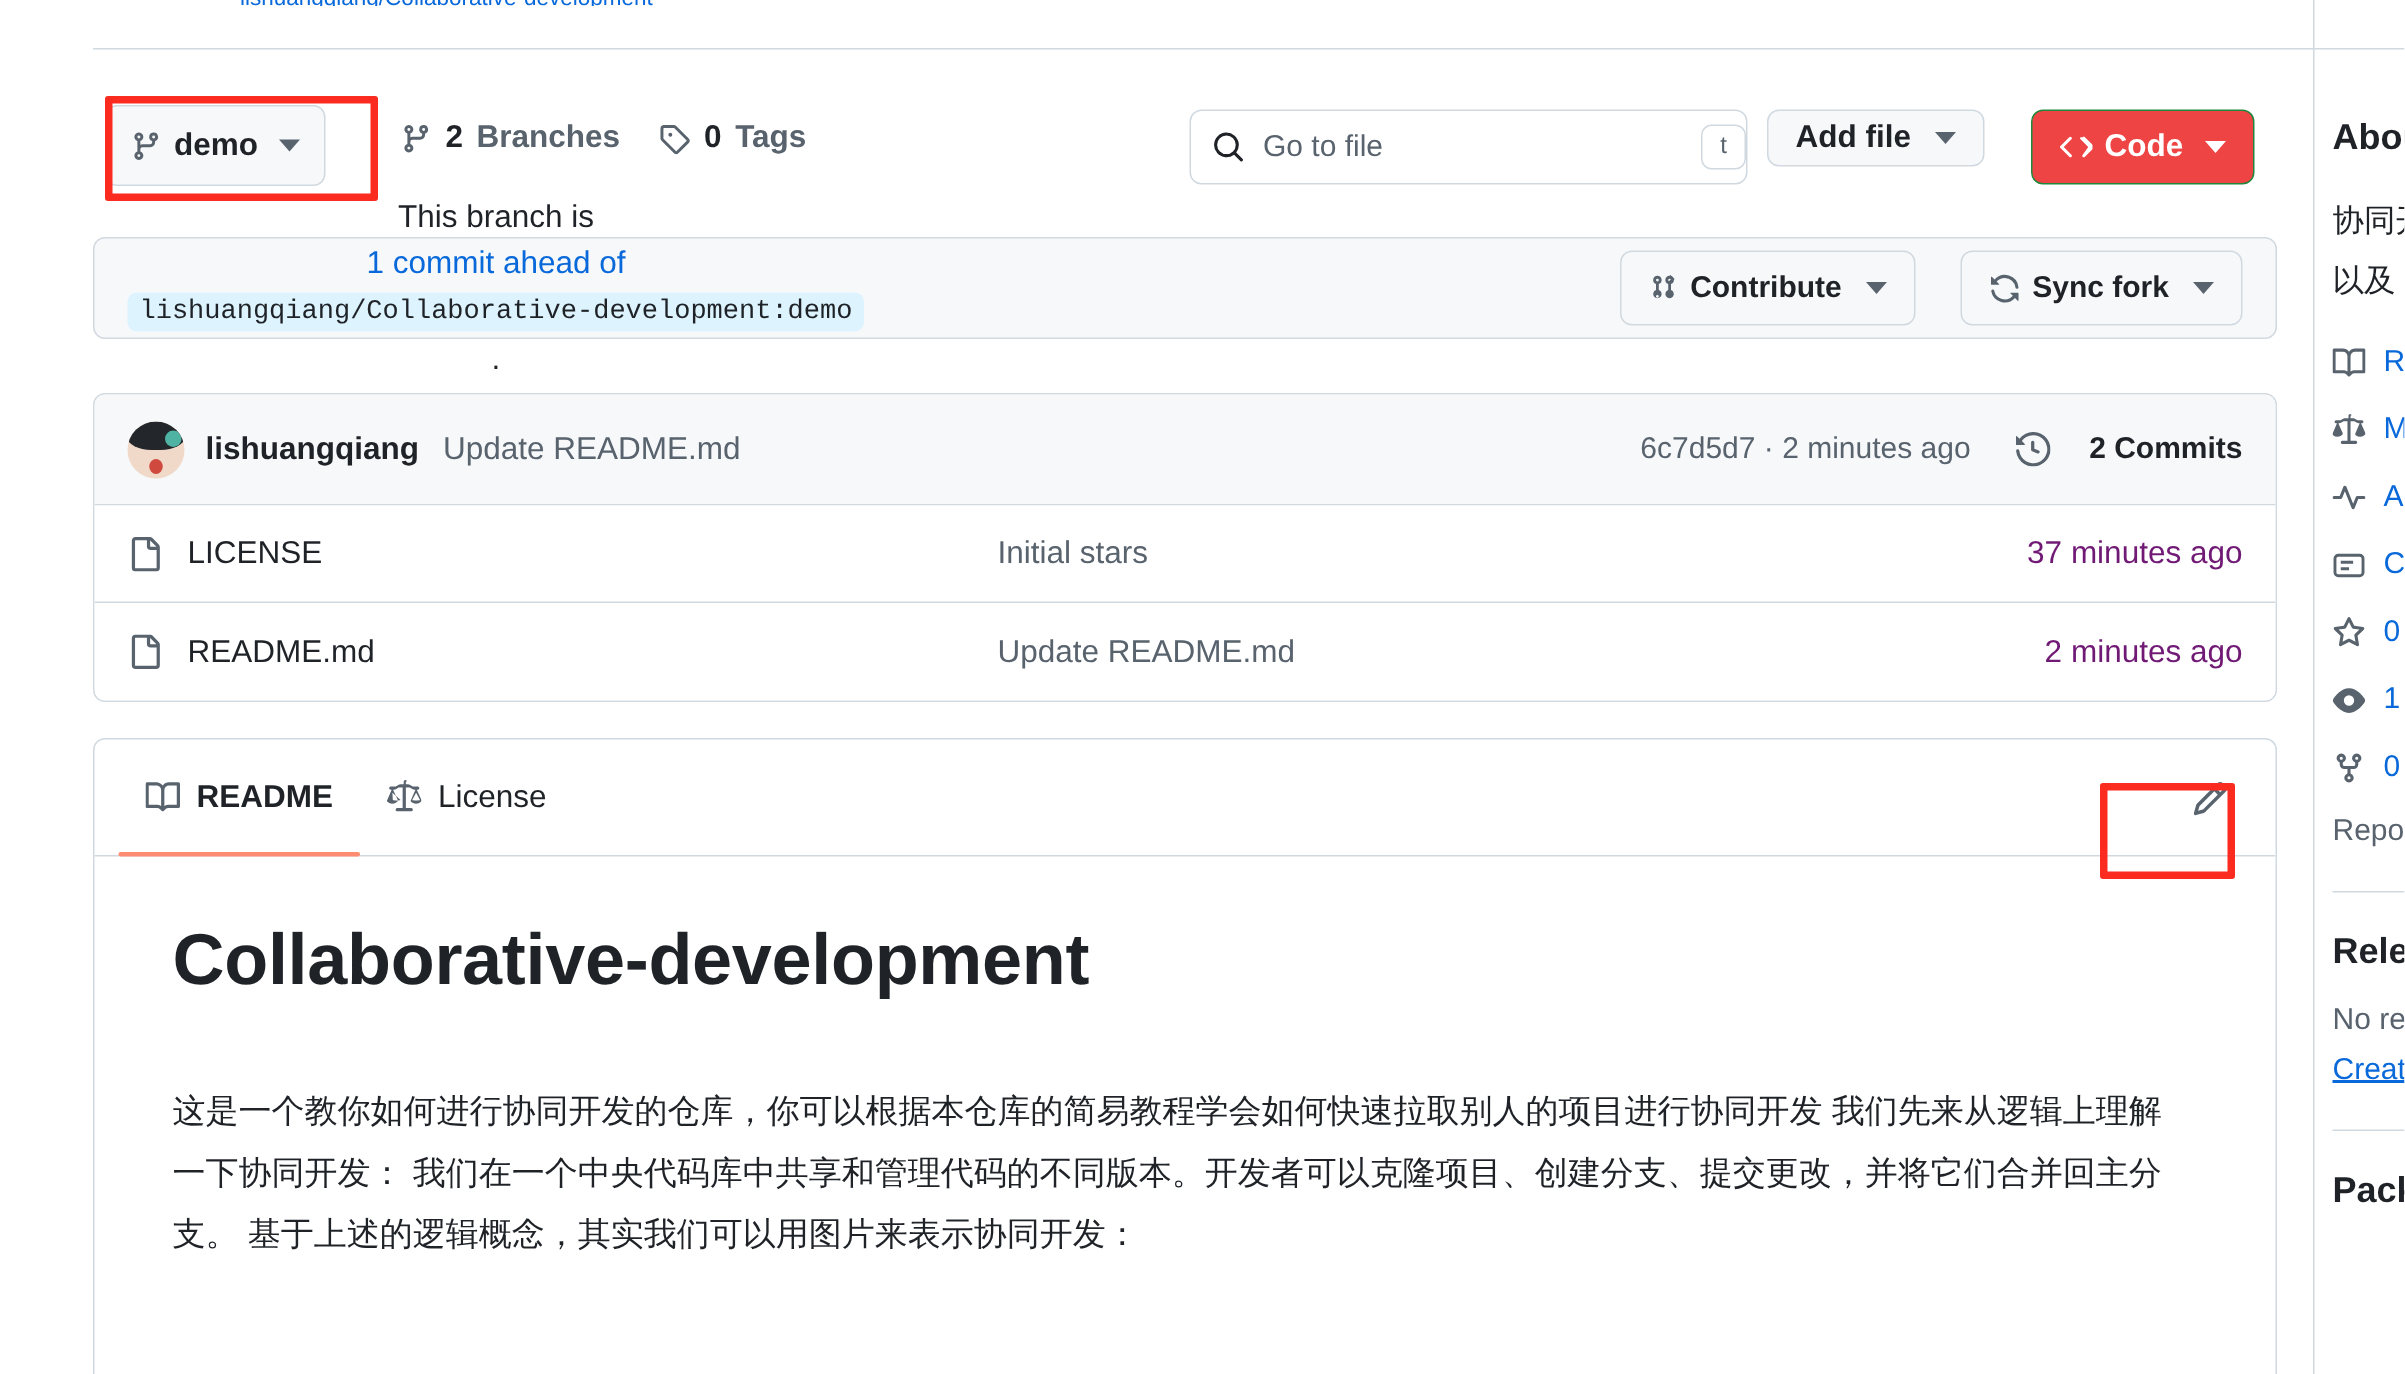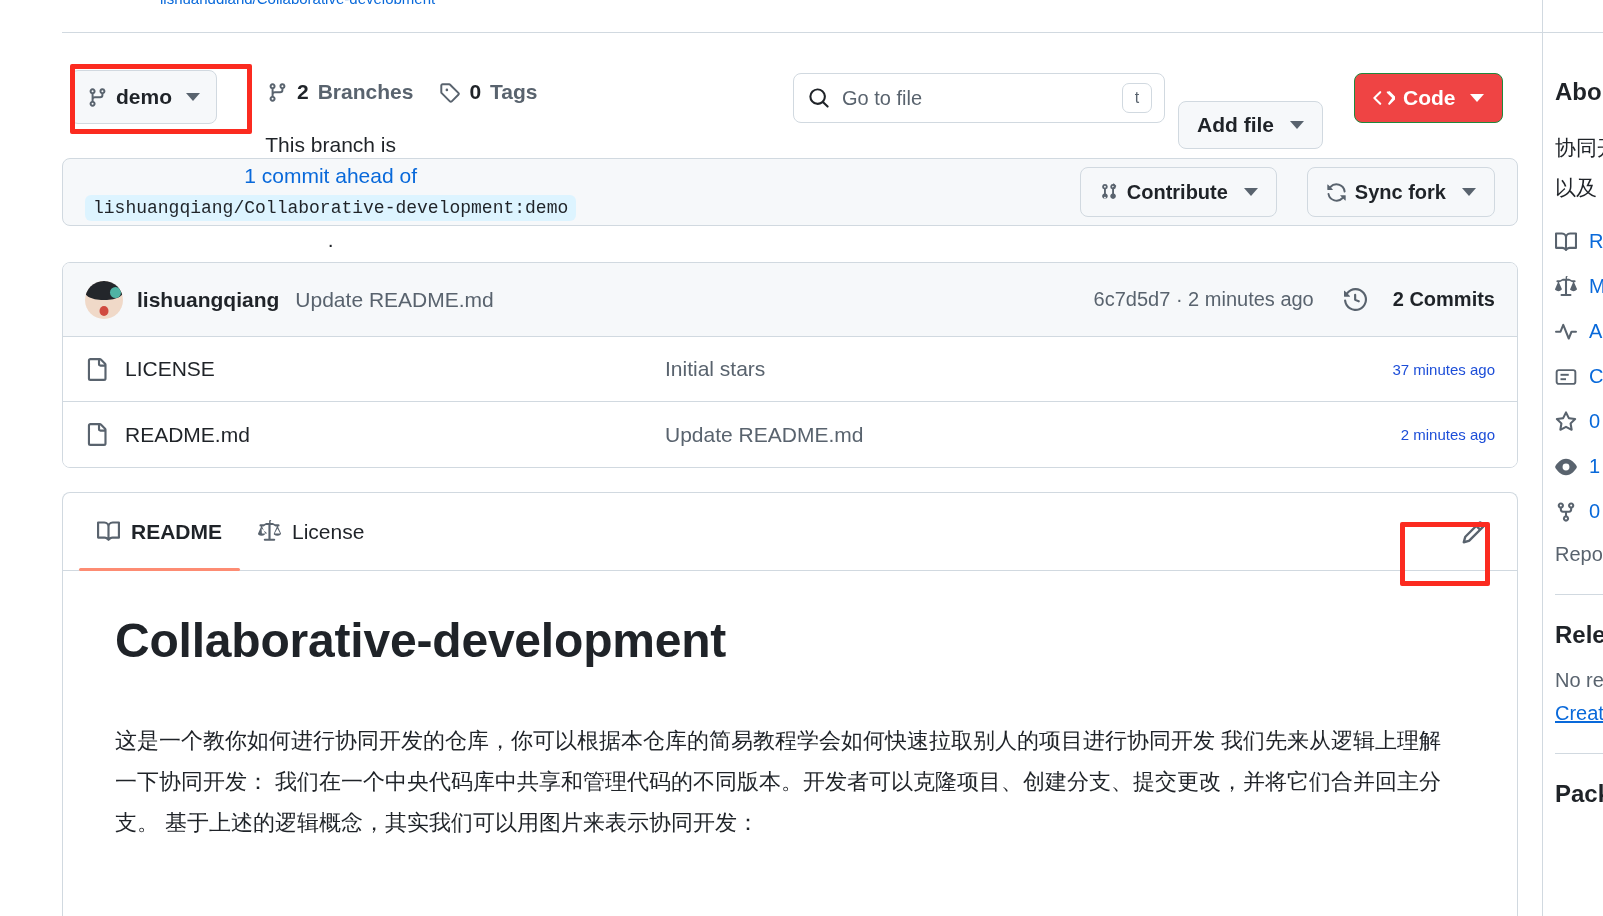--- a/index.html
+++ b/index.html
@@ -57,30 +57,30 @@
     display: flex; align-items: center; gap: 26px;
     font-size: 21px;
   }
   .meta-links .item { display: inline-flex; align-items: center; gap: 9px; color: #1f2328; cursor: pointer; }
   .meta-links .item b { font-weight: 700; }
   .meta-links .item span.lbl { color: #59636e; font-weight: 600; }
 
   .search-box {
     position: absolute; left: 731px; top: 3px; width: 372px; height: 50px;
     border: 1px solid #d1d9e0; border-radius: 8px; background: #fff;
-    display: flex; align-items: center; padding: 0 12px 0 14px;
+    display: flex; align-items: center; padding: 0 0 0 14px;
   }
   .search-box .ph { color: #59636e; font-size: 20px; margin-left: 12px; flex: 1; }
   .kbd {
     border: 1px solid #d1d9e0; border-radius: 7px; background: #fff;
     color: #59636e; font-size: 16px; width: 30px; height: 30px;
     display: flex; align-items: center; justify-content: center;
     font-family: "Liberation Sans", sans-serif;
   }
-  .addfile-btn { position: absolute; left: 1116px; top: 3px; height: 48px; margin-top: 28px; }
+  .addfile-btn { position: absolute; left: 1116px; top: 3px; height: 38px; }
   .code-btn {
     position: absolute; left: 1292px; top: 3px; height: 50px;
     background: #ef4444; border-color: #1f883d; color: #fff;
   }
 
   .caret {
     width: 0; height: 0; border-left: 7px solid transparent;
     border-right: 7px solid transparent; border-top: 8px solid #59636e;
     display: inline-block;
   }
@@ -127,21 +127,21 @@
   }
   .commits-count { color: #1f2328; font-weight: 600; display: inline-flex; align-items: center; gap: 26px; cursor: pointer; }
 
   .file-row {
     height: 65px; display: flex; align-items: center; padding: 0 22px;
     border-bottom: 1px solid #d1d9e0; background: #fff;
   }
   .file-row:last-child { border-bottom: none; }
   .file-name { font-size: 21px; color: #1f2328; margin-left: 17px; width: 540px; cursor: pointer; }
   .file-commit { font-size: 21px; color: #59636e; flex: 1; cursor: pointer; }
-  .file-time { font-size: 15px; color: #1d4ed8; text-align: right; }
+  .file-time { font-size: 21px; color: #701a75; text-align: right; }
 
   
   .readme-panel {
     position: absolute; left: 62px; top: 492px; width: 1456px; height: 424px;
     border: 1px solid #d1d9e0; border-top-left-radius: 8px; border-top-right-radius: 8px;
     background: #fff; border-bottom: none; overflow: hidden;
   }
   .readme-tabs {
     height: 78px; display: flex; align-items: center; padding: 0 16px;
     border-bottom: 1px solid #d1d9e0; position: relative;

